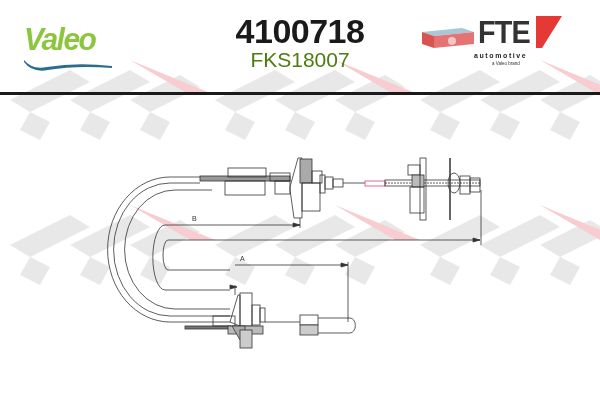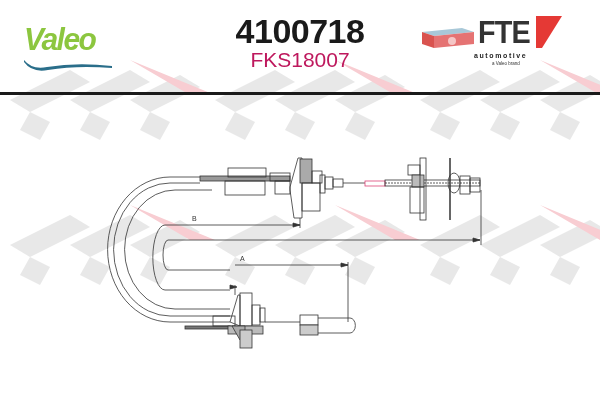--- a/index.html
+++ b/index.html
@@ -3,21 +3,21 @@
 <meta charset="utf-8">
 <style>
   html, body { margin:0; padding:0; background:#ffffff; }
   body { width:600px; height:400px; position:relative; overflow:hidden; font-family:"Liberation Sans", sans-serif; }
   .abs { position:absolute; }
   .wm { position:absolute; left:0; top:0; width:600px; height:400px; }
   .header-line { position:absolute; left:0; top:92px; width:600px; height:3px; background:#1a1a1a; }
   .valeo { position:absolute; left:22px; top:24px; width:100px; height:50px; }
   .valeo-text { position:absolute; left:2px; top:-2px; font-weight:bold; font-style:italic; font-size:30px; color:#8cc63f; letter-spacing:-1.5px; font-family:"Liberation Sans", sans-serif; transform:scaleY(1.05); }
   .part-no { position:absolute; left:200px; top:12px; width:200px; text-align:center; font-size:34px; font-weight:bold; color:#1a1a1a; letter-spacing:-0.5px; }
-  .ref-no { position:absolute; left:200px; top:48px; width:200px; text-align:center; font-size:21px; color:#be185d; }
+  .ref-no { position:absolute; left:200px; top:48px; width:200px; text-align:center; font-size:21px; color:#4d7c0f; }
   .fte-logo { position:absolute; left:420px; top:14px; width:150px; height:60px; }
   .fte-word { position:absolute; left:58px; top:0px; font-size:32px; font-weight:bold; color:#333; letter-spacing:-1px; transform:scaleX(0.9); transform-origin:left; }
   .fte-auto { position:absolute; left:54px; top:38px; font-size:7px; font-weight:bold; color:#222; letter-spacing:1.6px; }
   .fte-sub { position:absolute; left:72px; top:47px; font-size:4.5px; color:#333; }
   .box { position:absolute; left:2px; top:12px; width:52px; height:22px; }
   .diagram { position:absolute; left:0; top:95px; width:600px; height:305px; }
 </style>
 </head>
 <body>
 

